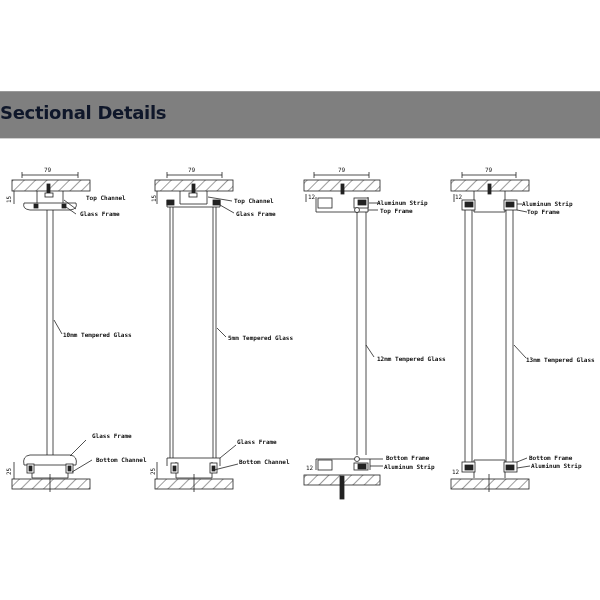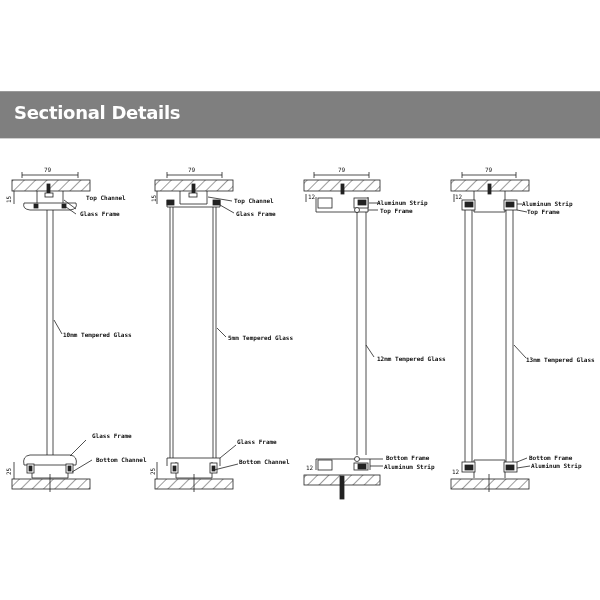--- a/index.html
+++ b/index.html
@@ -3,22 +3,22 @@
 <meta charset="utf-8">
 <style>
   html, body { margin: 0; padding: 0; background: #ffffff; }
   body { width: 600px; height: 600px; position: relative; overflow: hidden; font-family: "DejaVu Sans", sans-serif; }
   .header-bar {
     position: absolute; left: 0; top: 91px; width: 600px; height: 46px;
     background: #7f7f7f;
     border-top: 1px solid #9a9a9a; border-bottom: 1px solid #cfcfcf;
   }
   .header-title {
-    position: absolute; left: 14px; top: 10px;
-    color: #ffffff; font-size: 18px; font-weight: bold; letter-spacing: -0.3px;
+    position: absolute; left: 0; top: 10px;
+    color: #0f172a; font-size: 18px; font-weight: bold; letter-spacing: -0.3px;
     font-family: "DejaVu Sans", sans-serif;
   }
   svg.drawing { position: absolute; left: 0; top: 0; }
   .lbl { font-family: "DejaVu Sans Mono", monospace; font-size: 6px; font-weight: bold; fill: #111; }
   .dim { font-family: "DejaVu Sans Mono", monospace; font-size: 6px; fill: #111; }
 </style>
 </head>
 <body>
 
 <div class="header-bar">

